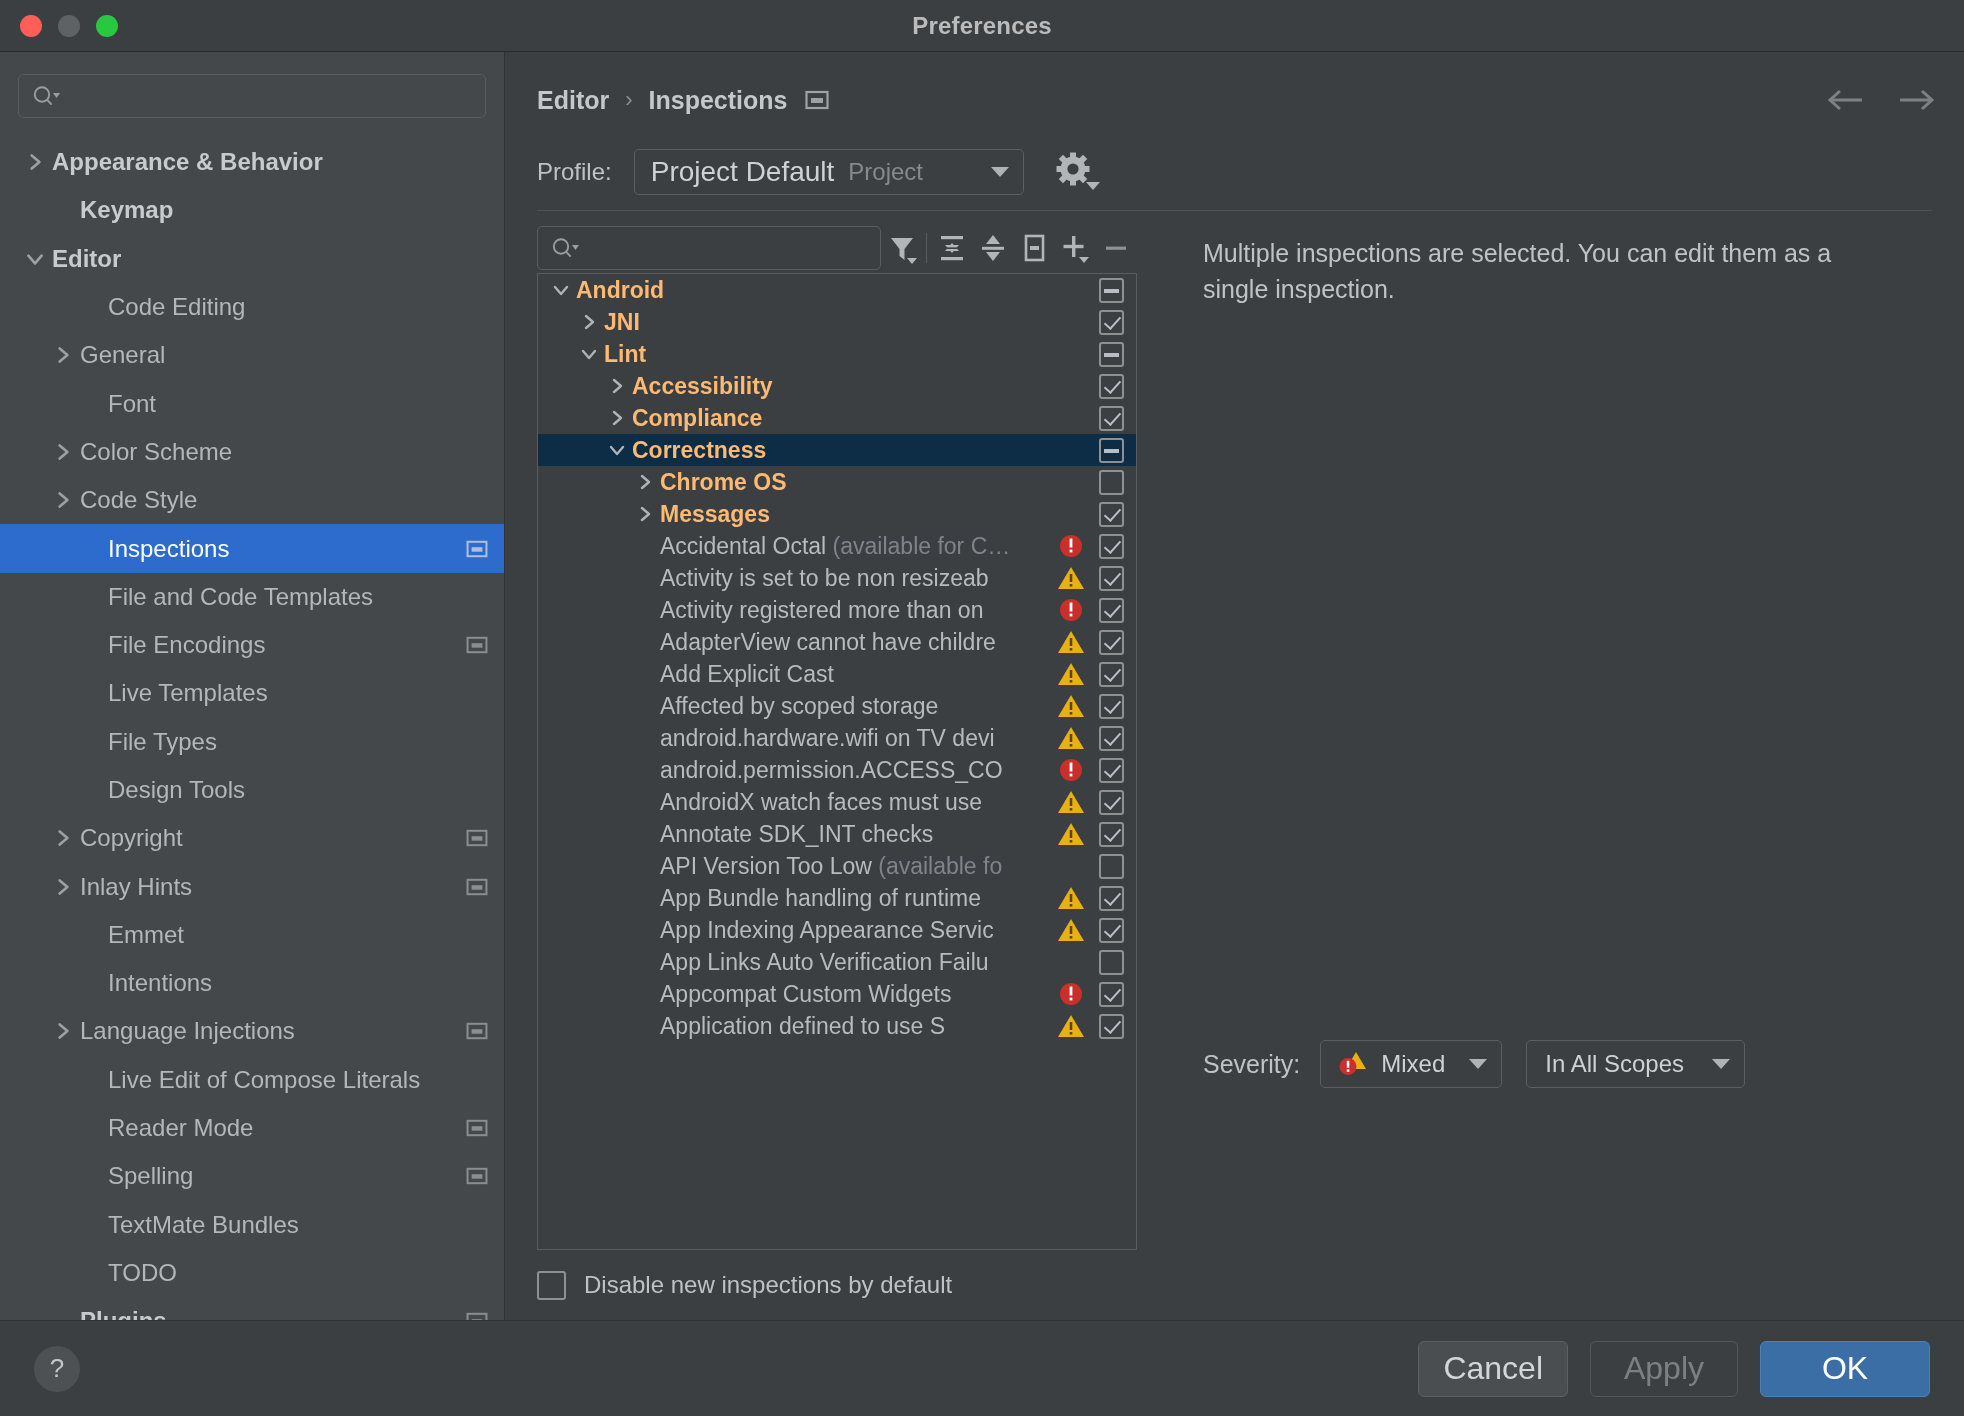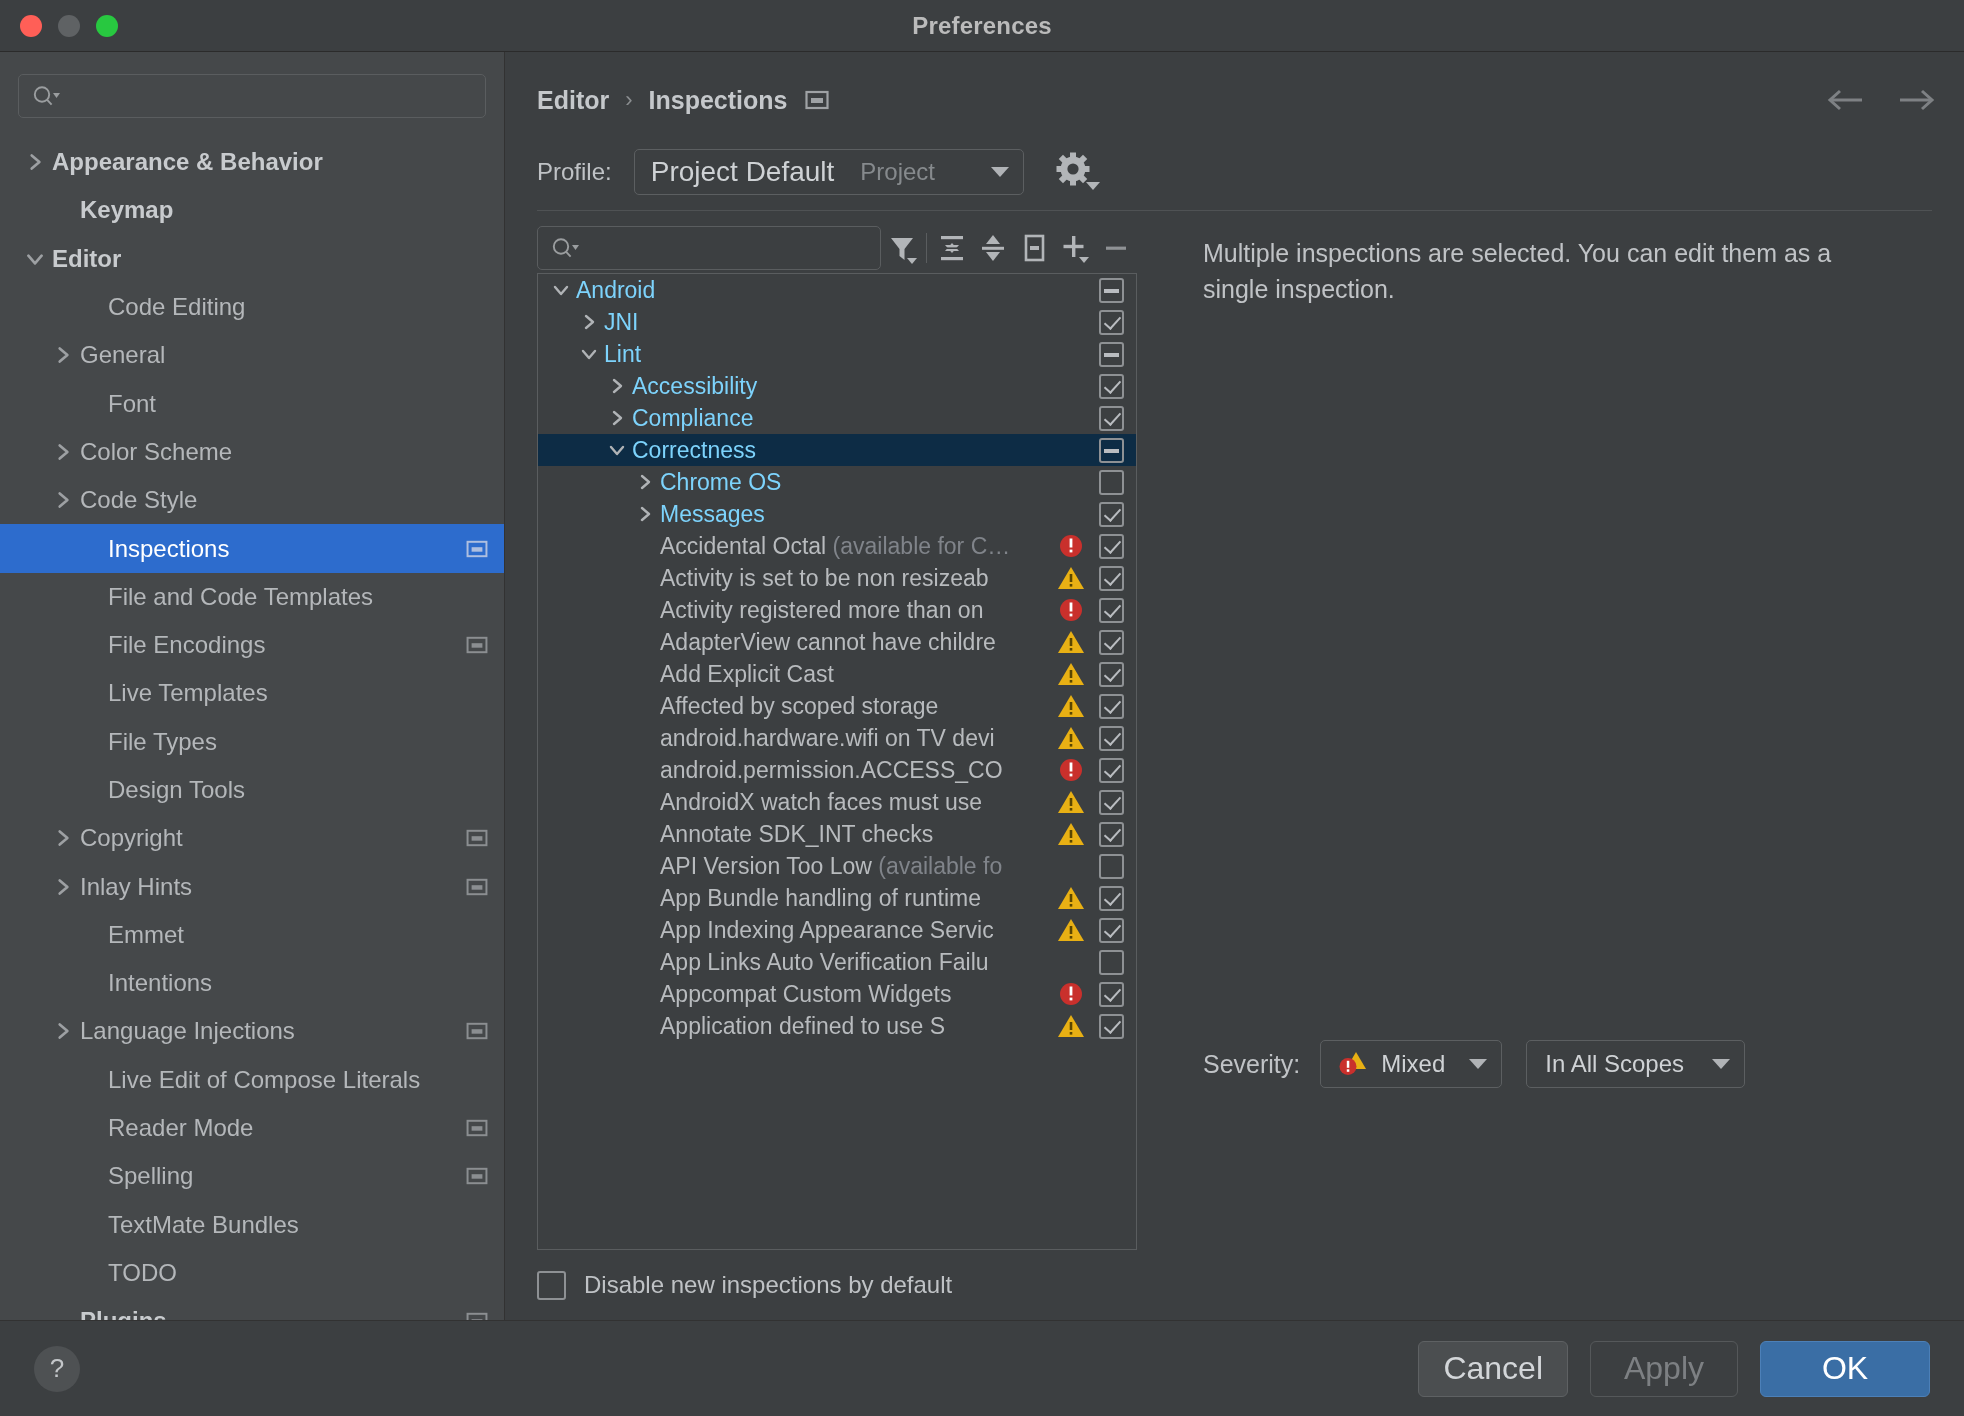--- a/index.html
+++ b/index.html
@@ -153,21 +153,21 @@
     min-width: 390px;
     border: 1px solid #5c5f61;
     border-radius: 5px;
     background: #3c3f41;
     display: flex;
     align-items: center;
     padding: 0 14px 0 16px;
     cursor: default;
   }
   .profile-name { font-size: 28px; color: #cfd2d5; }
-  .profile-kind { font-size: 24px; color: #868a8d; margin-left: 26px; }
+  .profile-kind { font-size: 24px; color: #868a8d; margin-left: 14px; }
   .caret-down {
     margin-left: auto;
     width: 0; height: 0;
     border-left: 9px solid transparent;
     border-right: 9px solid transparent;
     border-top: 10px solid #b0b3b6;
   }
   .gear-btn { margin-left: 28px; display: flex; align-items: flex-end; cursor: default; }
 
   .divider {
@@ -247,21 +247,21 @@
   }
   .t-label {
     font-size: 23px;
     color: #b8bbbe;
     overflow: hidden;
     text-overflow: clip;
     white-space: nowrap;
     flex: 1 1 auto;
     min-width: 0;
   }
-  .t-row.group .t-label { font-weight: normal; color: #7dd3fc; }
+  .t-row.group .t-label { font-weight: bold; color: #fdba74; }
   .t-dim { color: #80848a; }
   .t-sev { flex: 0 0 auto; width: 34px; display: flex; align-items: center; justify-content: center; }
   .t-check { flex: 0 0 auto; width: 34px; display: flex; align-items: center; justify-content: center; margin-left: 6px;}
 
   .cb {
     width: 25px; height: 25px;
     border: 2px solid #8e9194;
     border-radius: 3px;
     background: transparent;
     position: relative;

